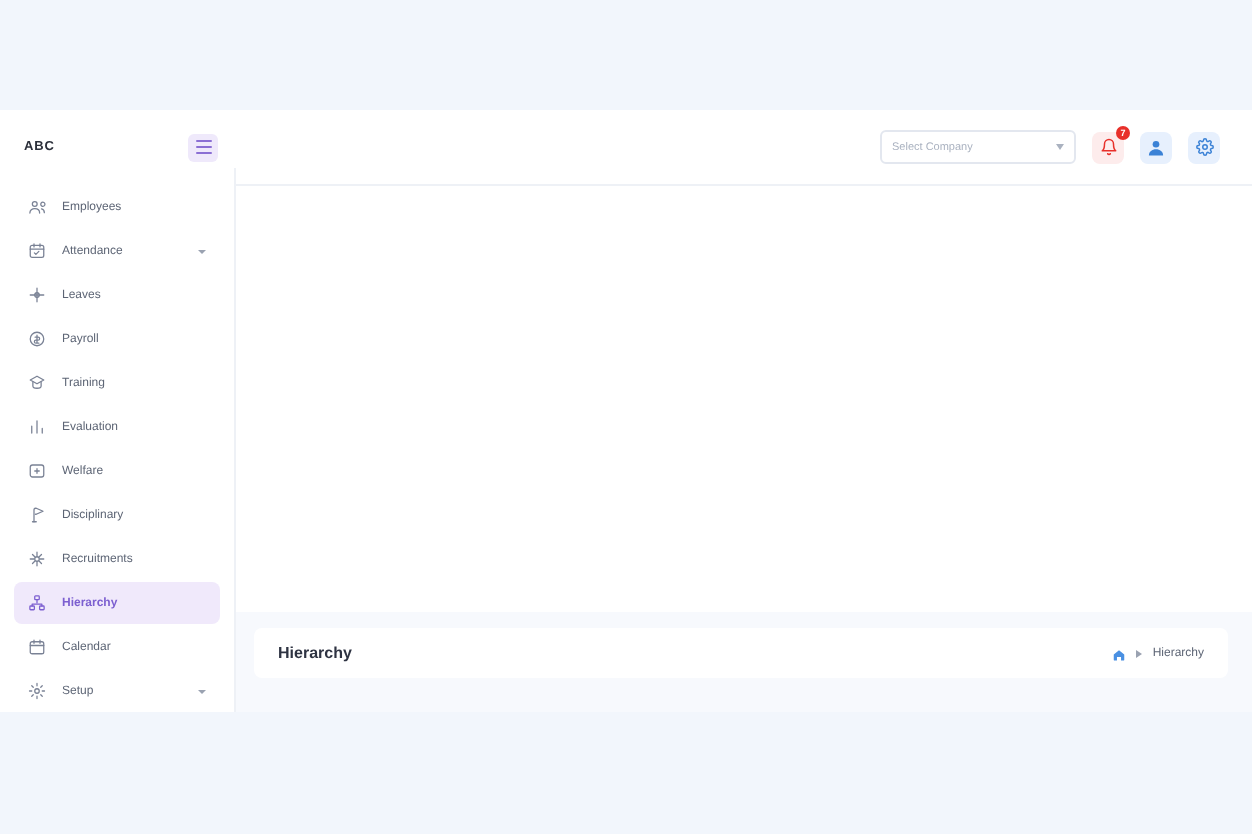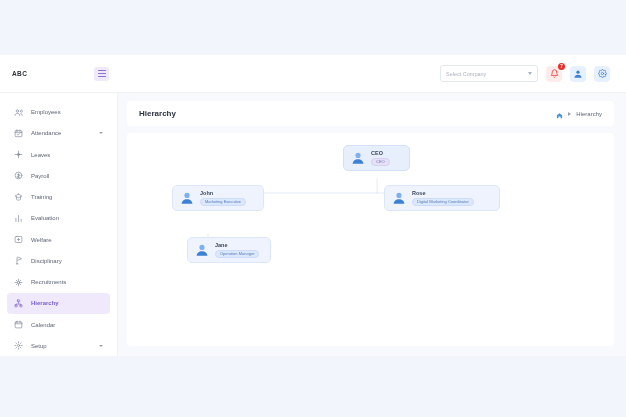--- a/index.html
+++ b/index.html
@@ -106,21 +106,21 @@
     background: #e8302a;
     color: #fff;
     border-radius: 4px;
     font-size: 4.5px;
     line-height: 7px;
     text-align: center;
     font-weight: bold;
   }
 
   
-  .body-row { flex: 1; display: flex; min-height: 0; }
+  .body-row { flex: 1; display: flex; min-height: 0; align-items: flex-end; }
 
   .sidebar {
     width: 118px;
     background: #ffffff;
     border-right: 1px solid #eef1f6;
     padding-top: 9px;
     display: flex;
     flex-direction: column;
     gap: 1px;
   }

